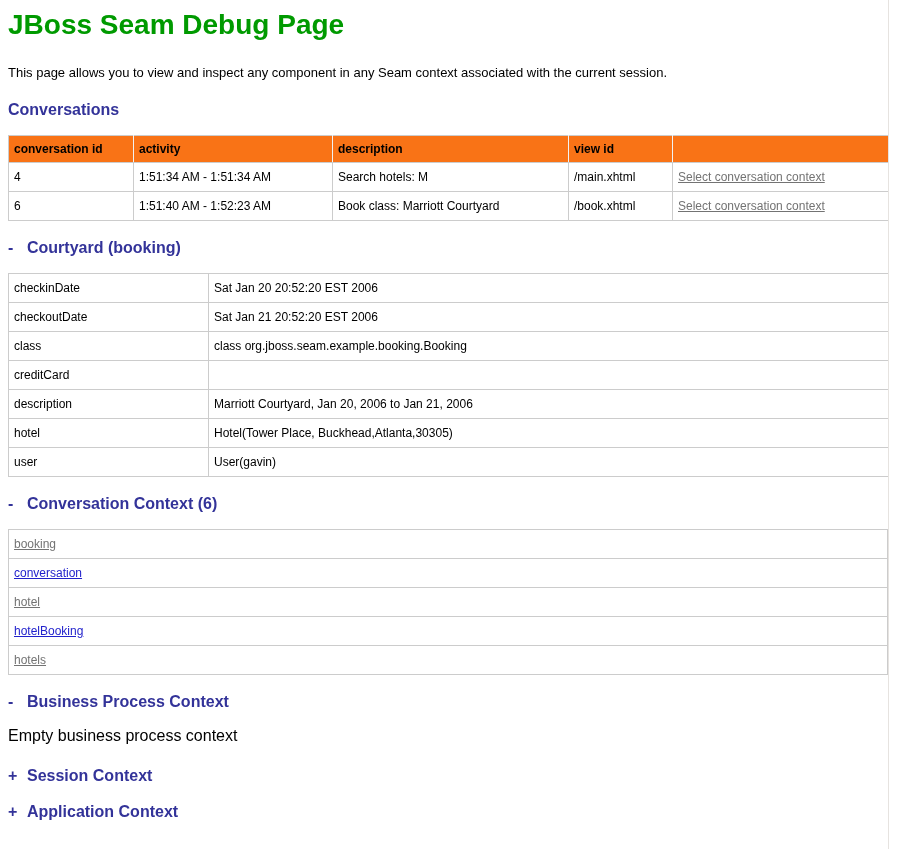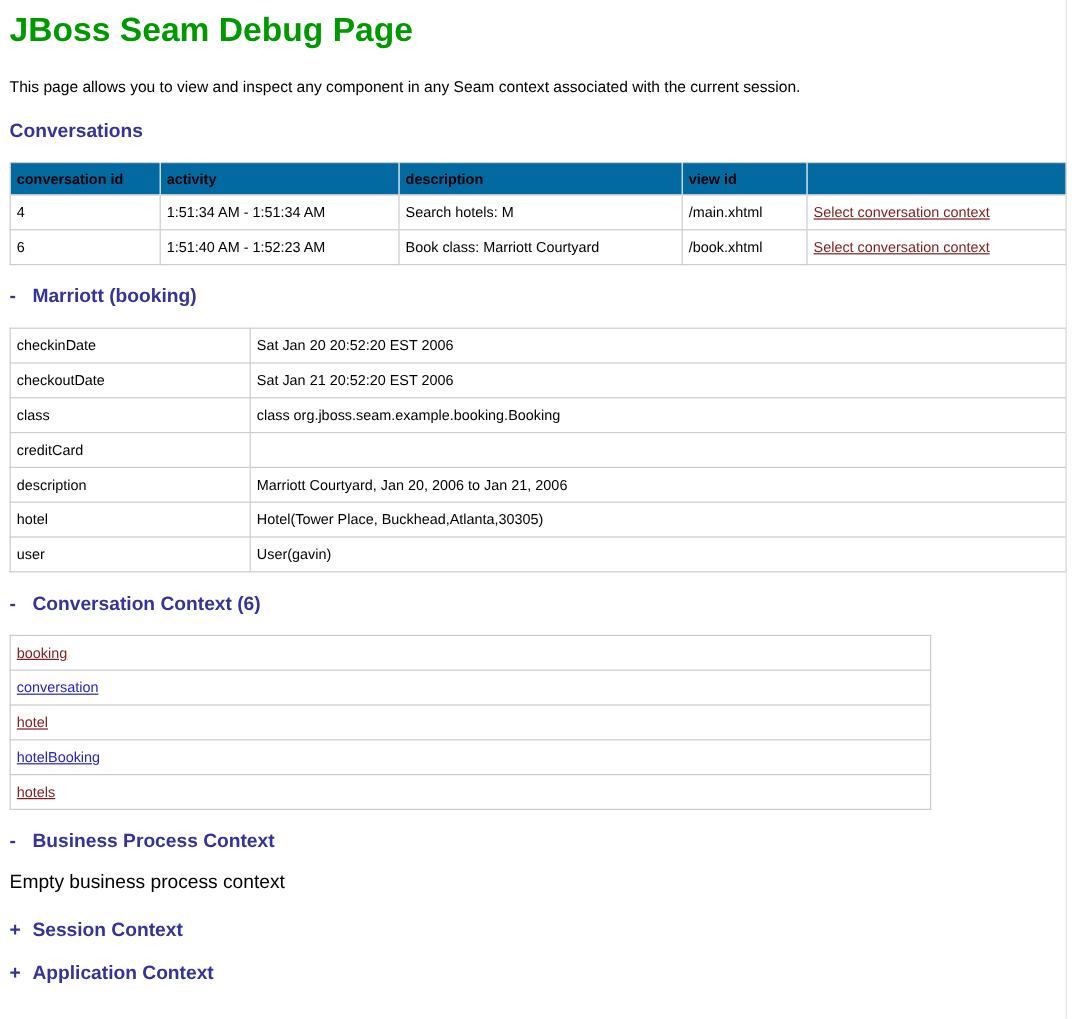--- a/index.html
+++ b/index.html
@@ -42,51 +42,51 @@
     font-weight: bold;
     margin: 18px 0 16px 0;
   }
   h2.section-heading .toggle {
     display: inline-block;
     width: 19px;
     cursor: pointer;
   }
   table.grid {
     border-collapse: collapse;
-    width: 768px;
+    width: 880px;
     font-size: 12px;
     margin: 0 0 18px 0;
     table-layout: fixed;
   }
   table.grid td {
     border: 1px solid #cccccc;
     padding: 7px 5px 7px 5px;
     text-align: left;
     vertical-align: middle;
     overflow: hidden;
     white-space: nowrap;
   }
   table.grid th {
-    background: #0369a1;
+    background: #f97316;
     font-weight: bold;
     text-align: left;
     padding: 6px 5px;
     border-top: 1px solid #cccccc;
     border-bottom: 1px solid #cccccc;
     border-left: 1px solid #f2f2f2;
     border-right: 1px solid #f2f2f2;
   }
   table.grid th:first-child { border-left-color: #cccccc; }
   table.grid th:last-child { border-right-color: #cccccc; }
   a.lnk {
     color: #2222cc;
     text-decoration: underline;
     cursor: pointer;
   }
-  a.lnk.visited { color: #7f1d1d; }
+  a.lnk.visited { color: #737373; }
   p.empty-msg {
     font-size: 16px;
     margin: 0 0 22px 0;
   }
   
   .col-convid   { width: 125px; }
   .col-activity { width: 199px; }
   .col-desc     { width: 236px; }
   .col-viewid   { width: 104px; }
   .col-select   { width: 216px; }
@@ -138,21 +138,21 @@
         <td>Book class: Marriott Courtyard</td>
         <td>/book.xhtml</td>
         <td>
           <a class="lnk visited">Select conversation context</a>
         </td>
       </tr>
     </tbody>
   </table>
 
   <h2 class="section-heading">
-    <span class="toggle">-</span><span>Marriott (booking)</span>
+    <span class="toggle">-</span><span>Courtyard (booking)</span>
   </h2>
 
   <table class="grid">
     <colgroup>
         <col class="col-prop">
         <col class="col-value">
       </colgroup>
     <tbody>
       <tr>
         <td>checkinDate</td>

